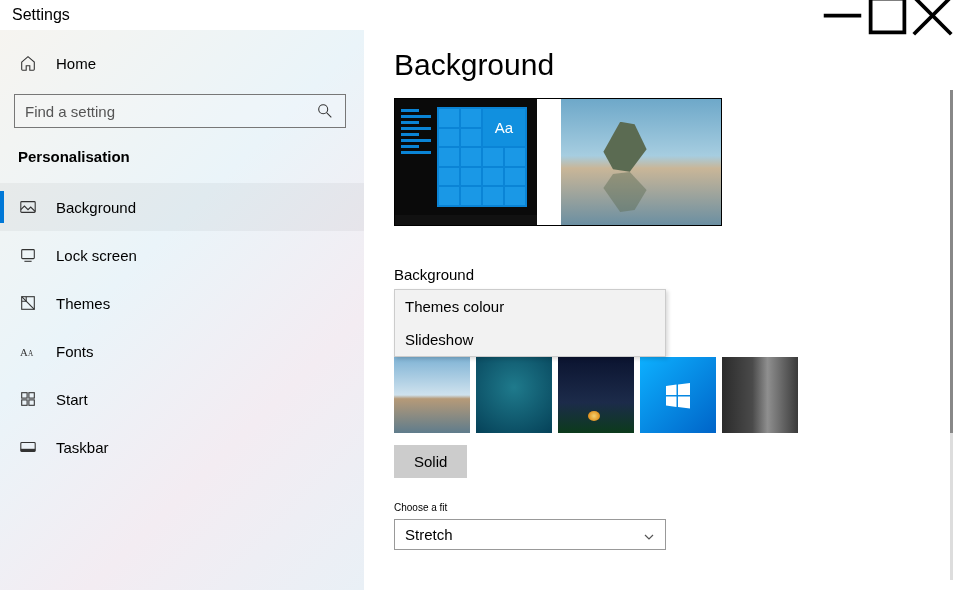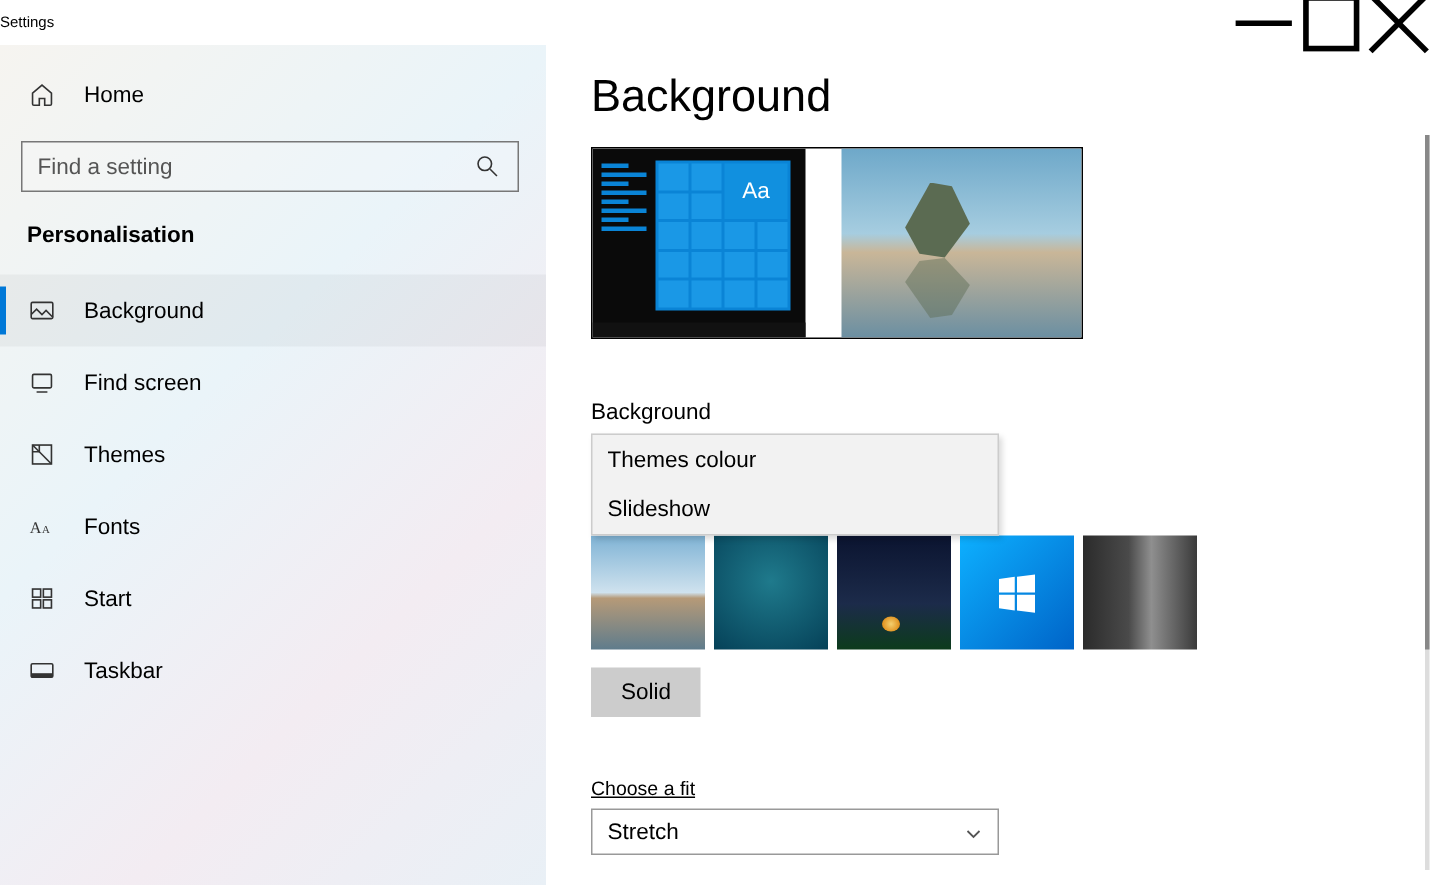--- a/index.html
+++ b/index.html
@@ -12,22 +12,22 @@
     background: #fff;
     overflow: hidden;
   }
   .titlebar {
     height: 30px;
     display: flex;
     align-items: center;
     border-bottom: none;
   }
   .titlebar .title {
-    padding-left: 0;
-    font-size: 10px;
+    padding-left: 12px;
+    font-size: 16px;
   }
   .titlebar .spacer { flex: 1; }
   .winbtn {
     width: 45px; height: 30px;
     display: flex; align-items: center; justify-content: center;
     font-size: 12px;
   }
   .winbtn svg { stroke: #000; stroke-width: 1; fill: none; }
   .body {
     display: flex;
@@ -176,21 +176,21 @@
 
   .browse-btn {
     margin-top: 12px;
     background: #ccc;
     border: none;
     padding: 8px 20px;
     font-size: 15px;
     font-family: inherit;
   }
 
-  .fit-label { margin-top: 40px; font-size: 13px; text-decoration: underline; }
+  .fit-label { margin-top: 24px; font-size: 10px; }
   .fit-select {
     margin-top: 6px;
     width: 272px;
     border: 1px solid #999;
     padding: 6px 10px;
     display: flex;
     align-items: center;
     justify-content: space-between;
     font-size: 15px;
     background: #fff;
@@ -262,21 +262,21 @@
       </span>
       <span>Background</span>
     </div>
     <div class="navitem">
       <span class="icon">
         <svg viewBox="0 0 20 20">
             <rect x="3" y="4" width="14" height="10" rx="1"></rect>
             <line x1="6" y1="17" x2="14" y2="17"></line>
           </svg>
       </span>
-      <span>Find screen</span>
+      <span>Lock screen</span>
     </div>
     <div class="navitem">
       <span class="icon">
         <svg viewBox="0 0 20 20">
             <rect x="3" y="3" width="14" height="14"></rect>
             <path d="M3 3l14 14"></path>
             <path d="M8 3v5H3"></path>
           </svg>
       </span>
       <span>Themes</span>

